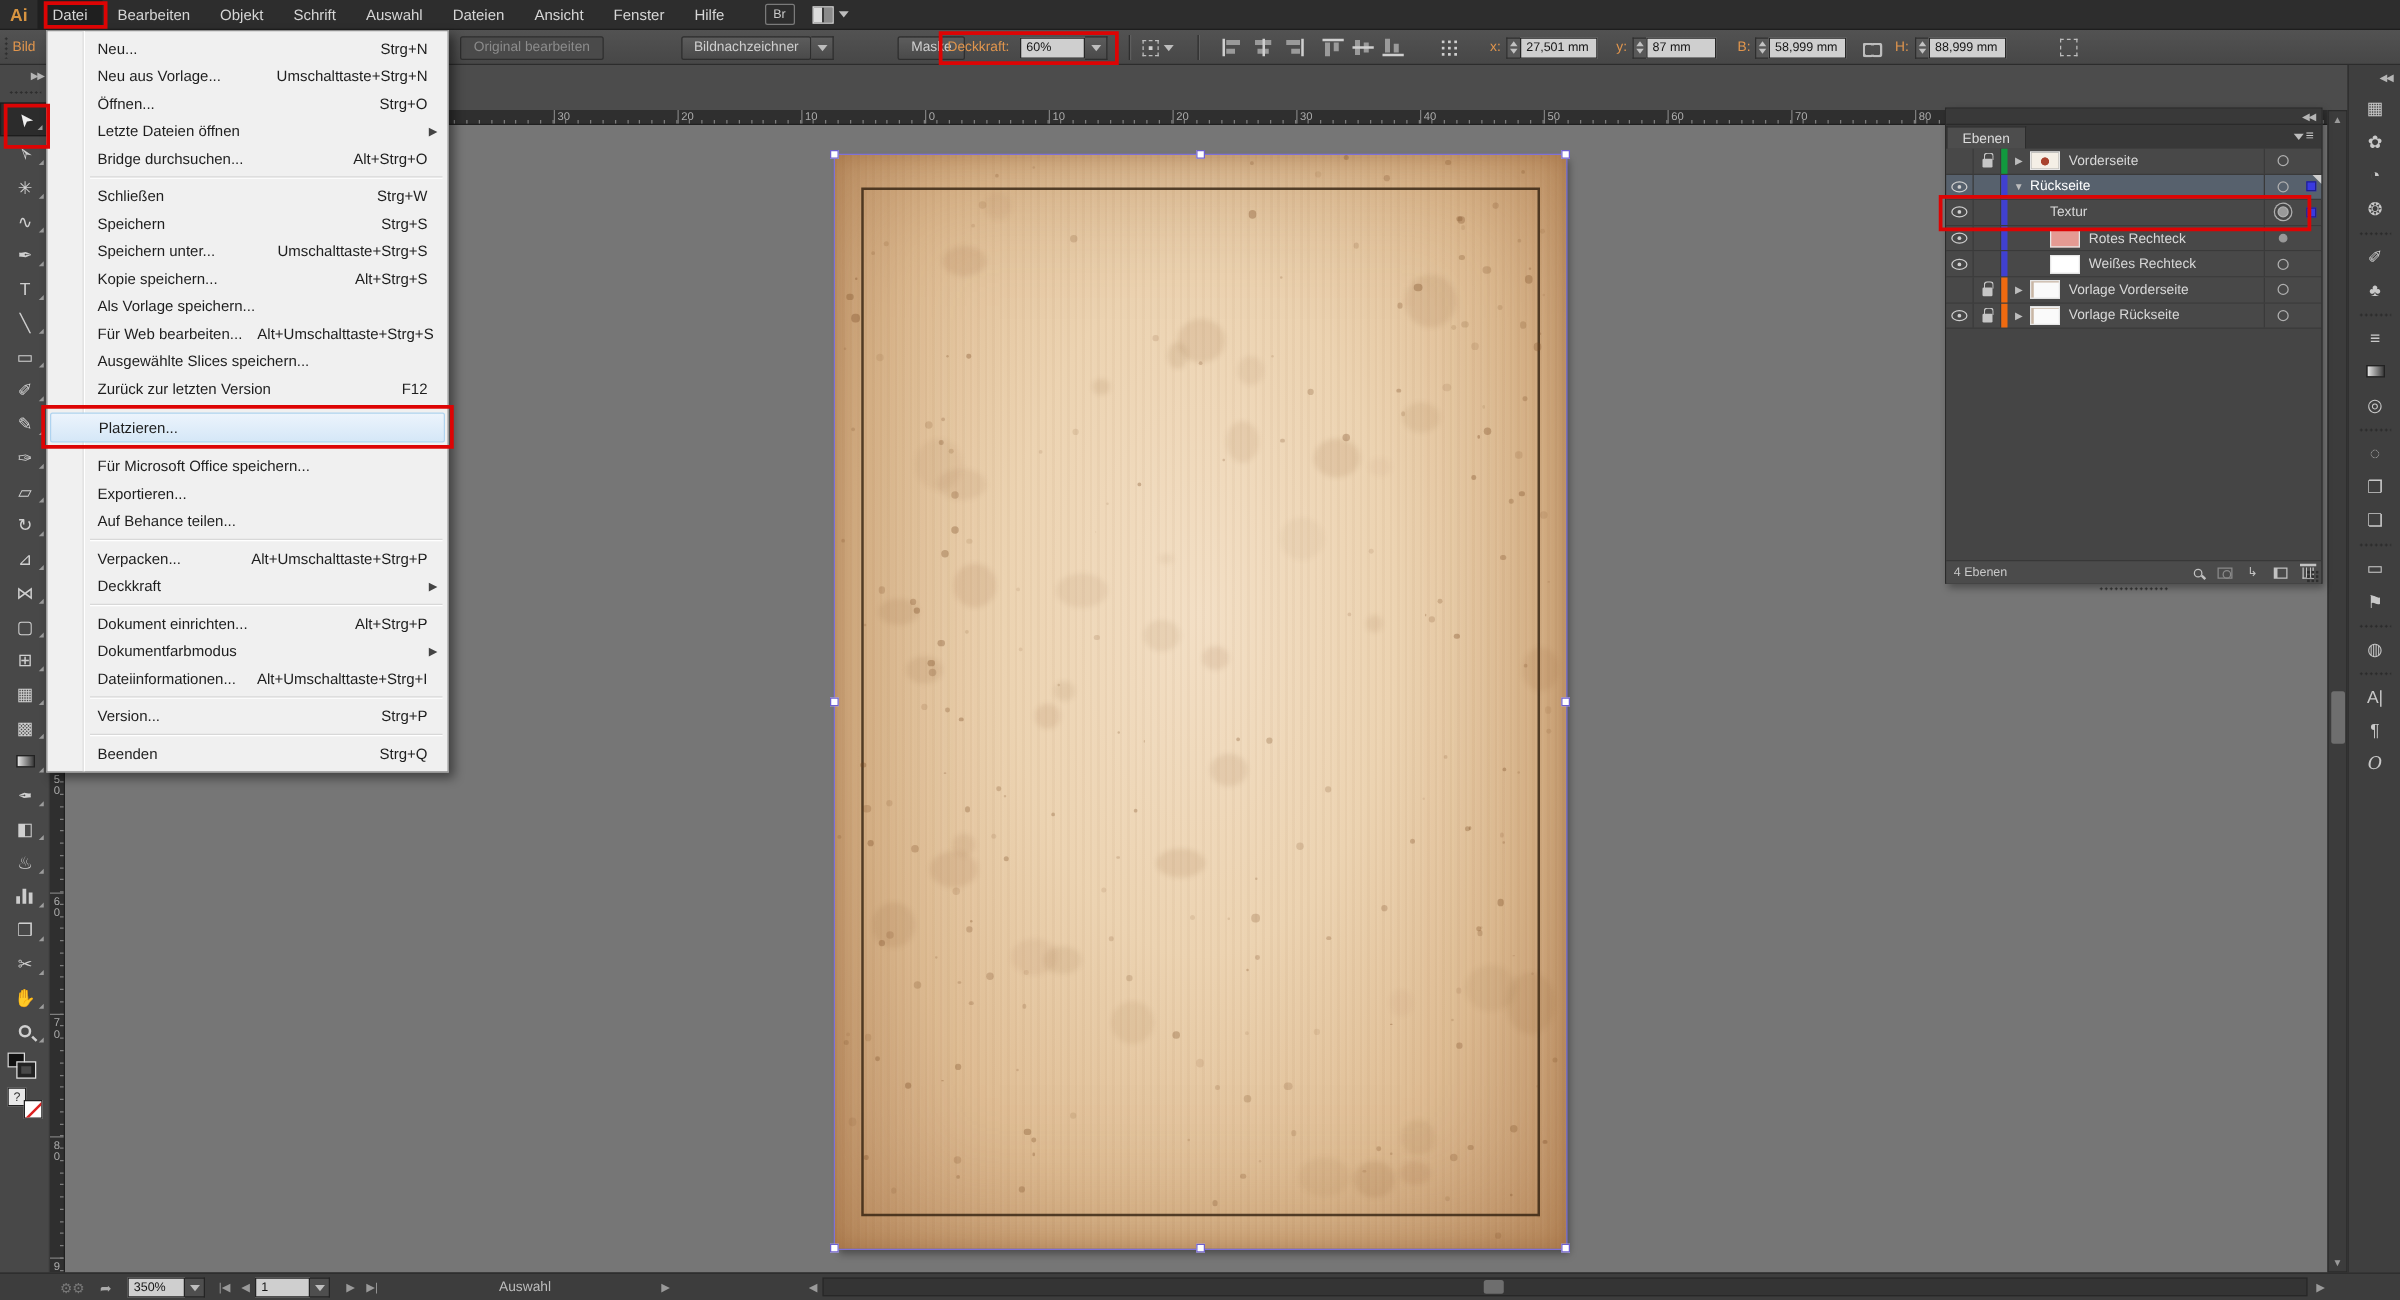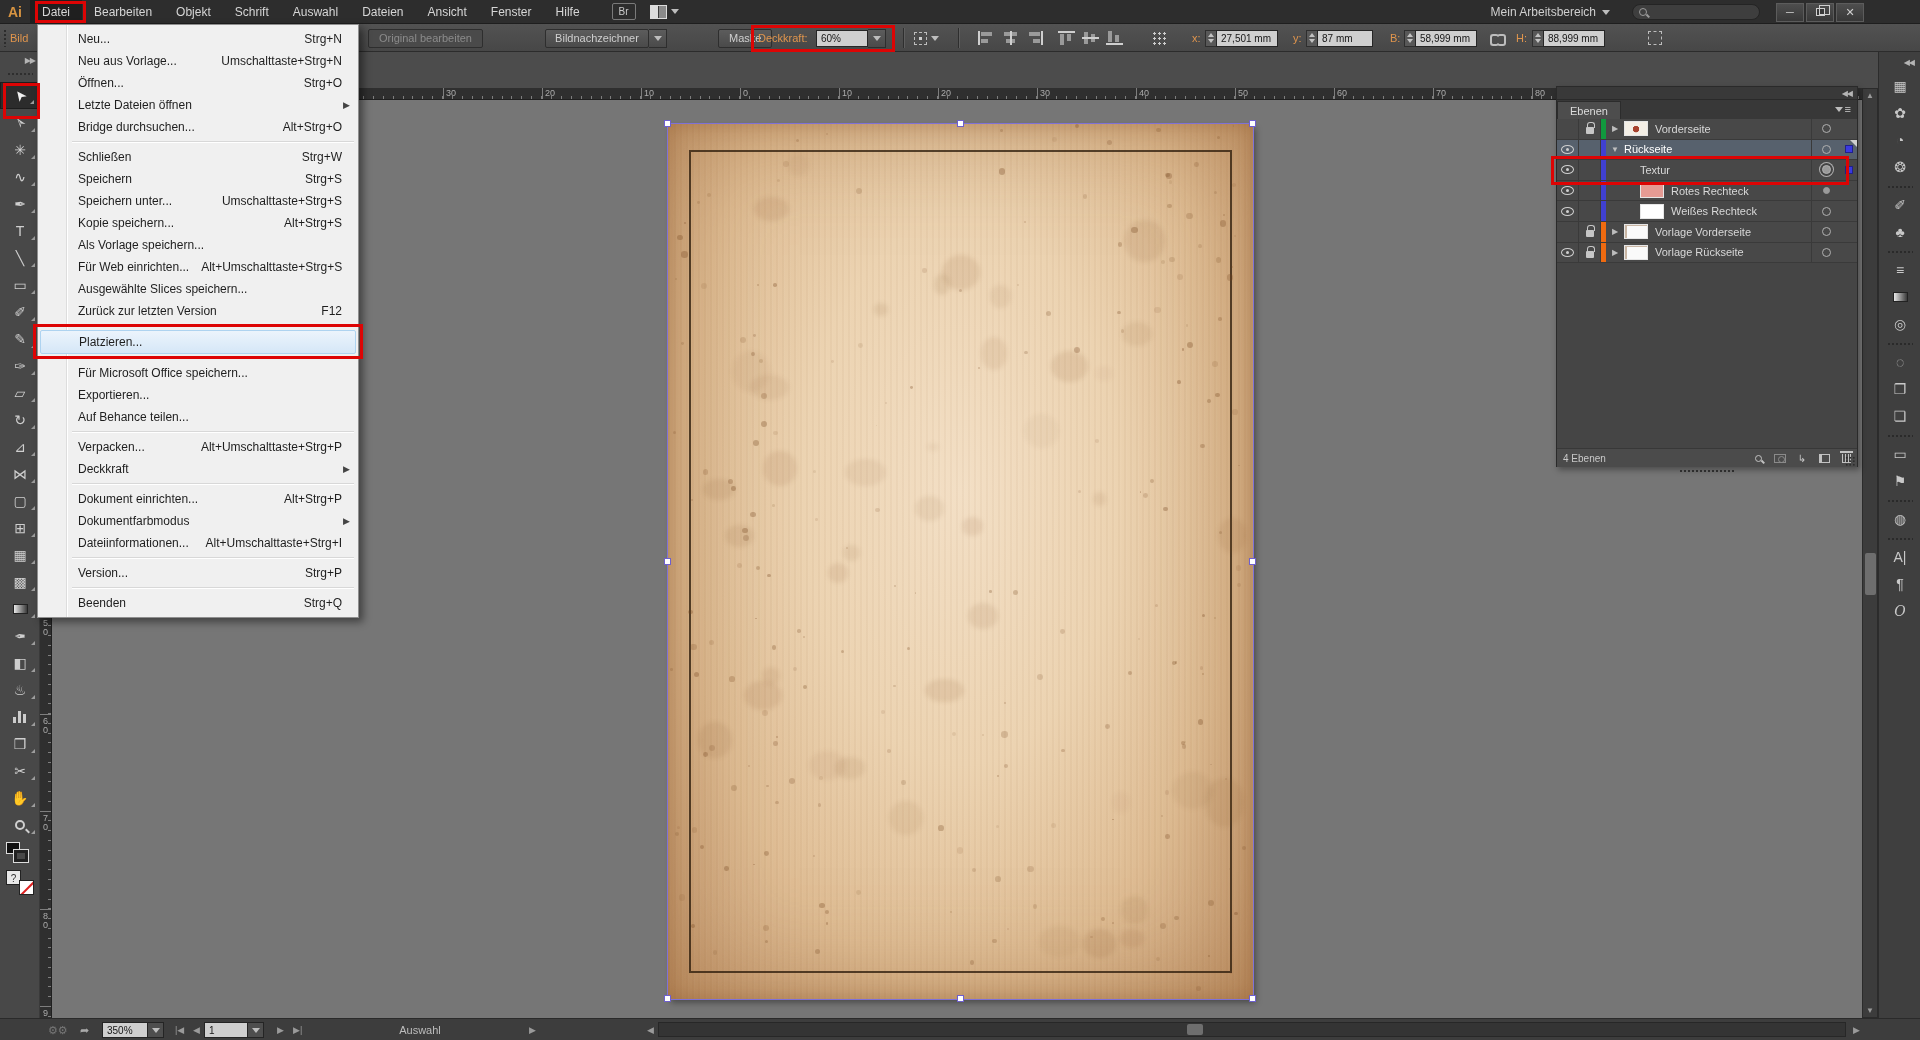--- a/index.html
+++ b/index.html
@@ -187,35 +187,20 @@
         <div class="mb-item">Auswahl</div>
         <div class="mb-item">Dateien</div>
         <div class="mb-item">Ansicht</div>
         <div class="mb-item">Fenster</div>
         <div class="mb-item">Hilfe</div>
       </div>
     <div class="br-btn">Br</div>
     <div class="layout-btn">
       <span class="layout-glyph"></span>
       <span class="caret-down"></span>
-    </div>
-    <div class="mb-right">
-      <div class="workspace">
-        <span>Mein Arbeitsbereich</span>
-        <span class="caret-down"></span>
-      </div>
-      <div class="searchbox">
-        <span class="mag"></span>
-        <input class="search-input" placeholder="" style="">
-      </div>
-      <div class="winbtn">─</div>
-      <div class="winbtn">
-          <span class="restore-glyph"></span>
-        </div>
-      <div class="winbtn">✕</div>
     </div>
   </div>
 
   <div class="optionsbar">
     <div class="ob" style="left:3px">
         <span class="grip-v"></span>
       </div>
     <div class="ob" style="left:10px">
         <span class="ob-label">Bild</span>
       </div>
@@ -1315,21 +1300,21 @@
           <span class="sc">Umschalttaste+Strg+S</span>
         </div>
         <div class="fm-item">
           <span class="lab">Kopie speichern...</span>
           <span class="sc">Alt+Strg+S</span>
         </div>
         <div class="fm-item">
           <span class="lab">Als Vorlage speichern...</span>
         </div>
         <div class="fm-item">
-          <span class="lab">Für Web einrichten...</span>
+          <span class="lab">Für Web bearbeiten...</span>
           <span class="sc">Alt+Umschalttaste+Strg+S</span>
         </div>
         <div class="fm-item">
           <span class="lab">Ausgewählte Slices speichern...</span>
         </div>
         <div class="fm-item">
           <span class="lab">Zurück zur letzten Version</span>
           <span class="sc">F12</span>
         </div>
         <div class="fm-sep"></div>

